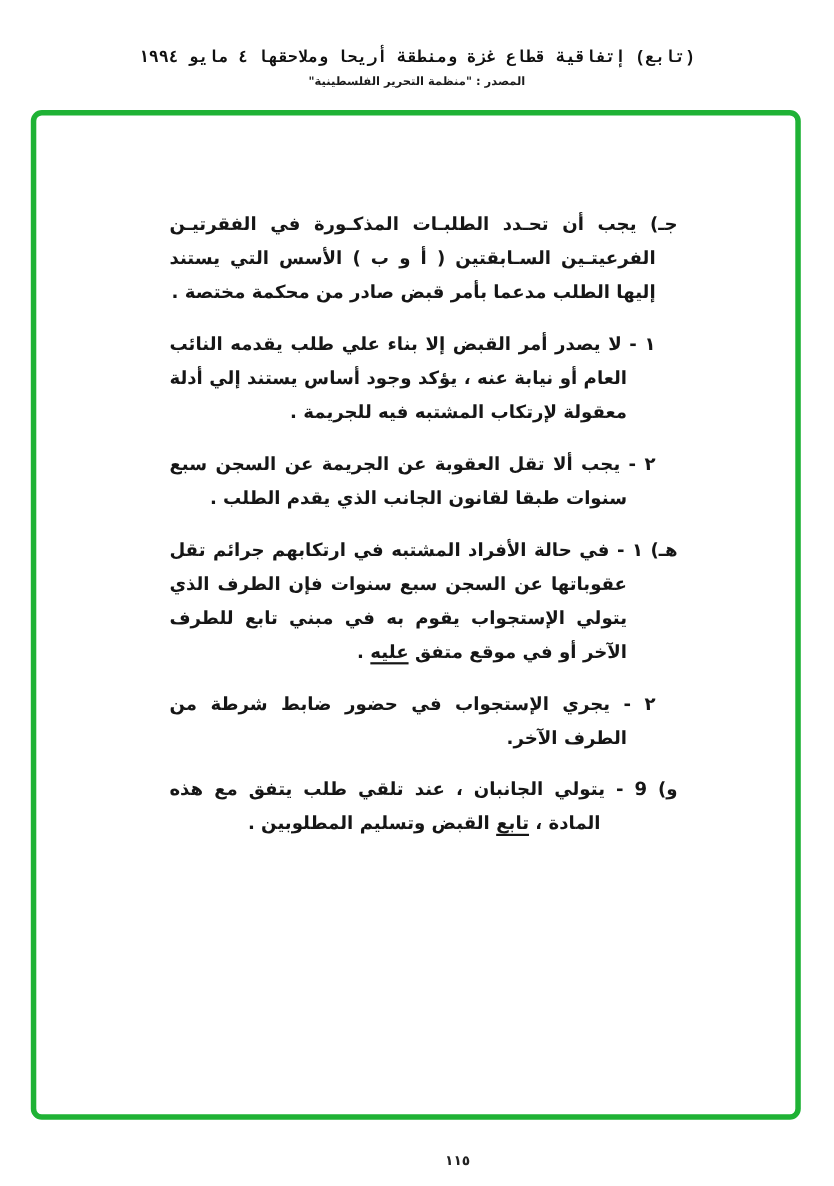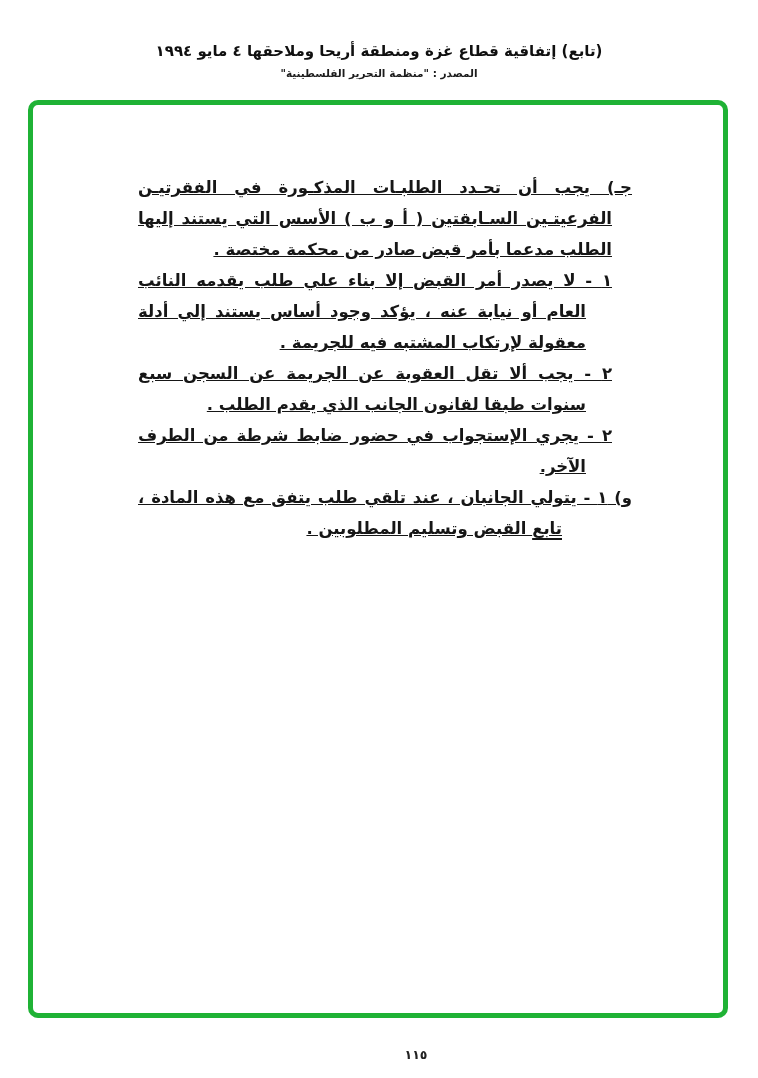--- a/index.html
+++ b/index.html
@@ -9,40 +9,40 @@
     font-family:"DejaVu Sans", sans-serif;
     position:relative;
     overflow:hidden;
     color:#161616;
   }
   .header {
     position:absolute; top:42px; left:0; width:100%;
     text-align:center; direction:rtl;
   }
   .header .title {
-    font-size:15px; font-weight:bold; color:#101010;
+    font-size:15px; font-weight:bold; color:#101010;font-family:Liberation Mono, monospace;
   }
   .header .source {
     margin-top:7px; font-size:10.5px; font-weight:bold; color:#1c1c1c;
   }
   .frame {
     position:absolute; left:28px; top:100px;
     width:690px; height:908px;
     border:5px solid #1fb235;
     border-radius:10px;
     background:transparent;
   }
   .doc {
     position:absolute; top:172px; right:126px; width:494px;
     direction:rtl; unicode-bidi:embed;
     text-align:justify;
     font-size:16.5px; line-height:31px; font-weight:bold;
     color:#161616;
   }
-  .doc p { margin:0;text-decoration:underline; }
+  .doc p { margin:16px; }
   .indent-a { padding-right:20px; text-indent:-20px; }
   .indent-b { padding-right:28px; text-indent:-28px; }
   .indent-c { padding-right:46px; text-indent:-26px; }
   .indent-d { padding-right:46px; text-indent:-46px; }
   .indent-e { padding-right:70px; text-indent:-70px; }
   .gap-sm   { margin-top:5px !important; }
   .u {
     text-decoration:underline;
     text-underline-offset:4px;
     text-decoration-thickness:1.5px;
@@ -60,17 +60,18 @@
   <div class="title">(تابع) إتفاقية قطاع غزة ومنطقة أريحا وملاحقها ٤ مايو ١٩٩٤</div>
   <div class="source">المصدر :  "منظمة التحرير الفلسطينية"</div>
 </div>
 
 <div class="frame" style="border-color: rgb(31, 178, 53);"></div>
 
 <div class="doc" style="color: rgb(22, 22, 22);">
     <p class="indent-a"><span>جـ) يجب أن تحـدد الطلبـات المذكـورة في الفقرتيـن الفرعيتـين السـابقتين ( أ و ب ) الأسس التي يستند إليها الطلب مدعما بأمر قبض صادر من محكمة مختصة .</span></p>
     <p class="indent-c"><span>١ - لا يصدر أمر القبض إلا بناء علي طلب يقدمه النائب العام أو نيابة عنه ، يؤكد وجود أساس يستند إلي أدلة معقولة لإرتكاب المشتبه فيه للجريمة .</span></p>
     <p class="indent-c"><span>٢ - يجب ألا تقل العقوبة عن الجريمة عن السجن سبع سنوات طبقا لقانون الجانب الذي يقدم الطلب .</span></p>
+    <p class="indent-d"><span>هـ) ١ - في حالة الأفراد المشتبه في ارتكابهم جرائم تقل عقوباتها عن السجن سبع سنوات فإن الطرف الذي يتولي الإستجواب يقوم به في مبني تابع للطرف الآخر أو في موقع متفق </span><span class="u">عليه</span><span> .</span></p>
     <p class="indent-c"><span>٢ - يجري الإستجواب في حضور ضابط شرطة من الطرف الآخر.</span></p>
-    <p class="indent-e"><span>و) ١ - يتولي الجانبان ، عند تلقي طلب يتفق مع هذه المادة ، </span><span class="u">تابع</span><span> القبض وتسليم المطلوبين .</span></p>
+    <p class="indent-e"><span>و) 9 - يتولي الجانبان ، عند تلقي طلب يتفق مع هذه المادة ، </span><span class="u">تابع</span><span> القبض وتسليم المطلوبين .</span></p>
   </div>
 
 <div class="footer">١١٥</div>
 
 </body></html>

